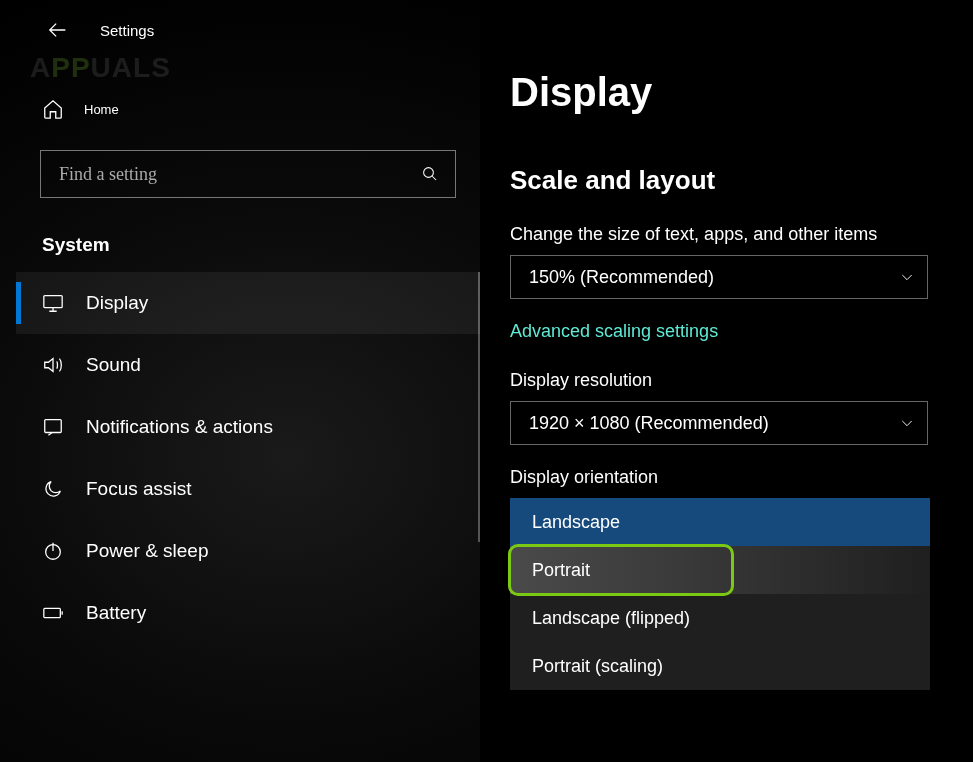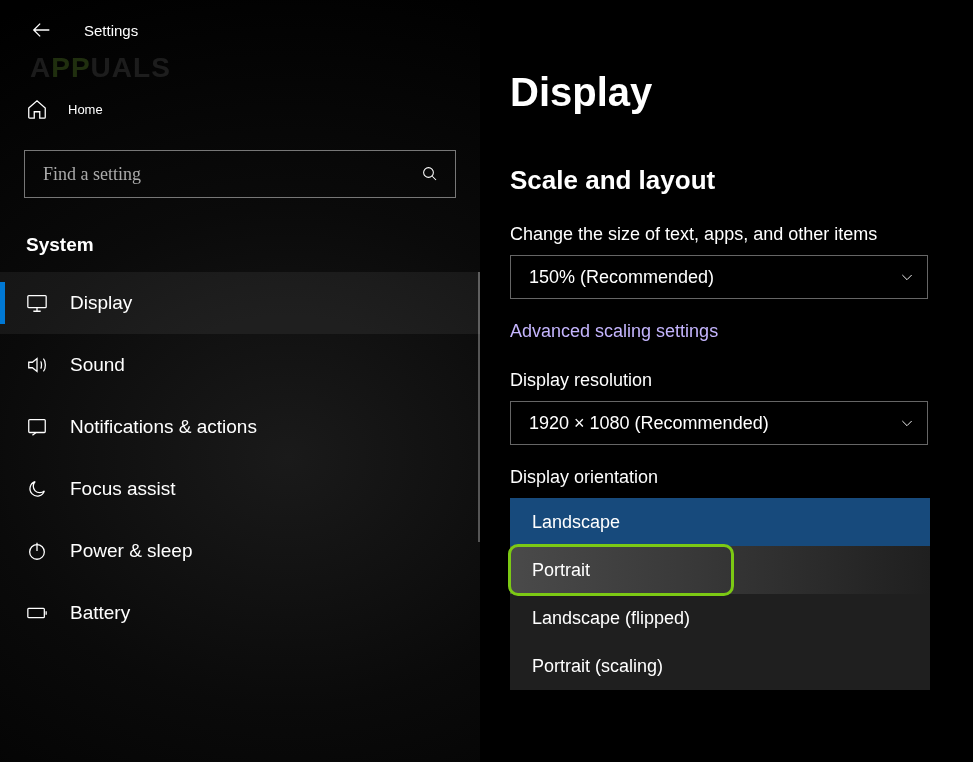--- a/index.html
+++ b/index.html
@@ -1,18 +1,18 @@
 <!DOCTYPE html>
 <html><head>
 <meta charset="utf-8">
 <style>
   html,body{margin:0;padding:0;background:#000;color:#fff;font-family:"Segoe UI",Arial,sans-serif;width:973px;height:762px;overflow:hidden;}
   .app{display:flex;height:100%;}
   
-  .left{width:480px;min-width:480px;background:radial-gradient(ellipse 600px 500px at 60% 60%, #1a1a1a 0%, #0a0a0a 50%, #000 100%);position:relative;box-sizing:border-box;}
+  .left{width:480px;min-width:480px;background:radial-gradient(ellipse 600px 500px at 60% 60%, #1a1a1a 0%, #0a0a0a 50%, #000 100%);position:relative;box-sizing:border-box;padding-left:16px;}
   .titlebar{display:flex;align-items:center;padding:18px 20px 10px 30px;}
   .back{width:24px;height:24px;display:flex;align-items:center;justify-content:center;margin-right:30px;}
   .title{font-size:15px;font-weight:400;}
   .watermark{position:absolute;top:52px;left:30px;font-size:28px;font-weight:700;color:rgba(255,255,255,0.10);letter-spacing:1px;font-family:Liberation Sans, sans-serif;pointer-events:none;}
   .watermark .pp{color:rgba(120,180,50,0.25);}
   .home-row{display:flex;align-items:center;padding:10px 26px;margin-top:36px;}
   .home-row .icon{width:22px;height:22px;margin-right:20px;display:flex;align-items:center;justify-content:center;}
   .home-label{font-size:13px;font-weight:400;}
   .search-box{margin:20px 24px 26px 24px;border:1px solid #777;height:46px;display:flex;align-items:center;padding:0 16px;justify-content:space-between;}
   .search-box input{background:transparent;border:none;outline:none;color:#ccc;font-size:18px;width:300px;font-family:Liberation Serif, serif;}
@@ -24,21 +24,21 @@
   .nav-item .icon{width:22px;height:22px;margin-right:22px;display:flex;align-items:center;justify-content:center;}
   .nav-item.selected{background:rgba(255,255,255,0.06);}
   .nav-item.selected::before{content:"";position:absolute;left:0;top:10px;bottom:10px;width:5px;background:#0078d4;}
   
   .right{flex:1;background:#000;padding:70px 22px 0 30px;position:relative;box-sizing:border-box;}
   .page-title{font-size:40px;font-weight:600;margin:0 0 50px 0;}
   .section-title{font-size:26px;font-weight:600;margin:0 0 28px 0;}
   .field-label{font-size:18px;margin:0 0 10px 0;}
   .combo{border:1px solid #666;height:44px;display:flex;align-items:center;justify-content:space-between;padding:0 12px 0 18px;font-size:18px;margin-bottom:22px;width:418px;box-sizing:border-box;}
   .combo .chev{width:16px;height:16px;display:flex;align-items:center;justify-content:center;}
-  .link{color:#c4b5fd;font-size:18px;margin:2px 0 28px 0;cursor:default;}
+  .link{color:#5eead4;font-size:18px;margin:2px 0 28px 0;cursor:default;}
   .dropdown{margin-top:2px;width:420px;background:#1f1f1f;box-shadow:0 4px 20px rgba(0,0,0,0.8);position:relative;}
   .dd-item{height:48px;display:flex;align-items:center;padding:0 22px;font-size:18px;}
   .dd-item.highlight{background:#174a7c;}
   .dd-item.active{background:linear-gradient(90deg,#4a4a4a 0%,#3a3a3a 40%,#1f1f1f 100%);position:relative;}
   .highlight-outline{position:absolute;border:3px solid #7cc914;border-radius:10px;pointer-events:none;box-sizing:border-box;}
   svg{display:block;}
   .stroke{stroke:#fff;stroke-width:1.4;fill:none;}
 </style>
 </head>
 <body>

